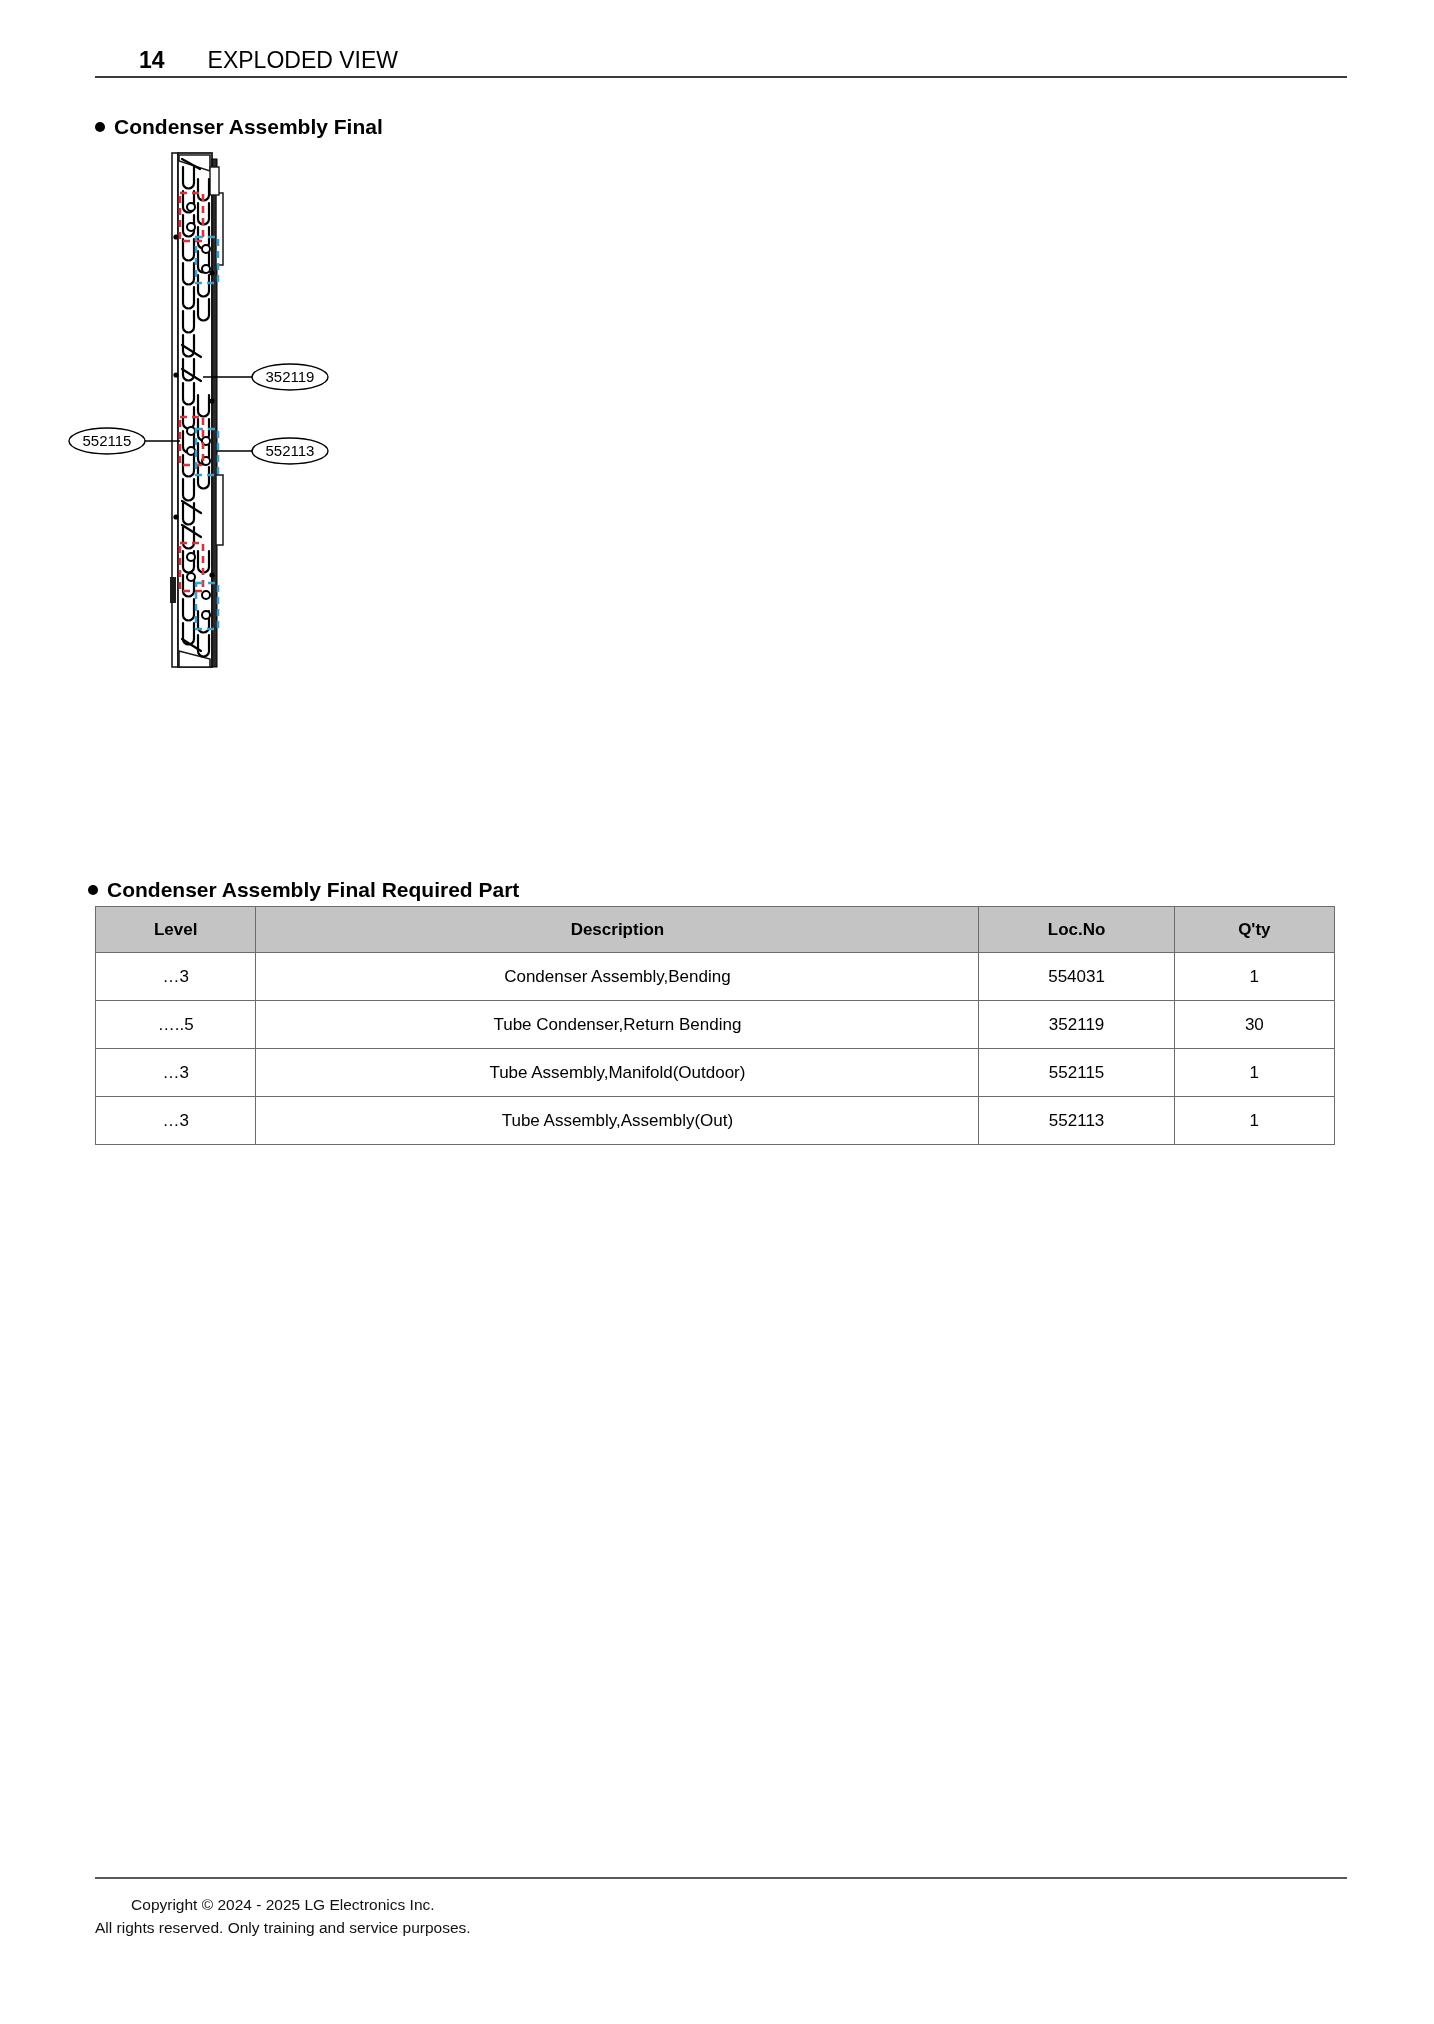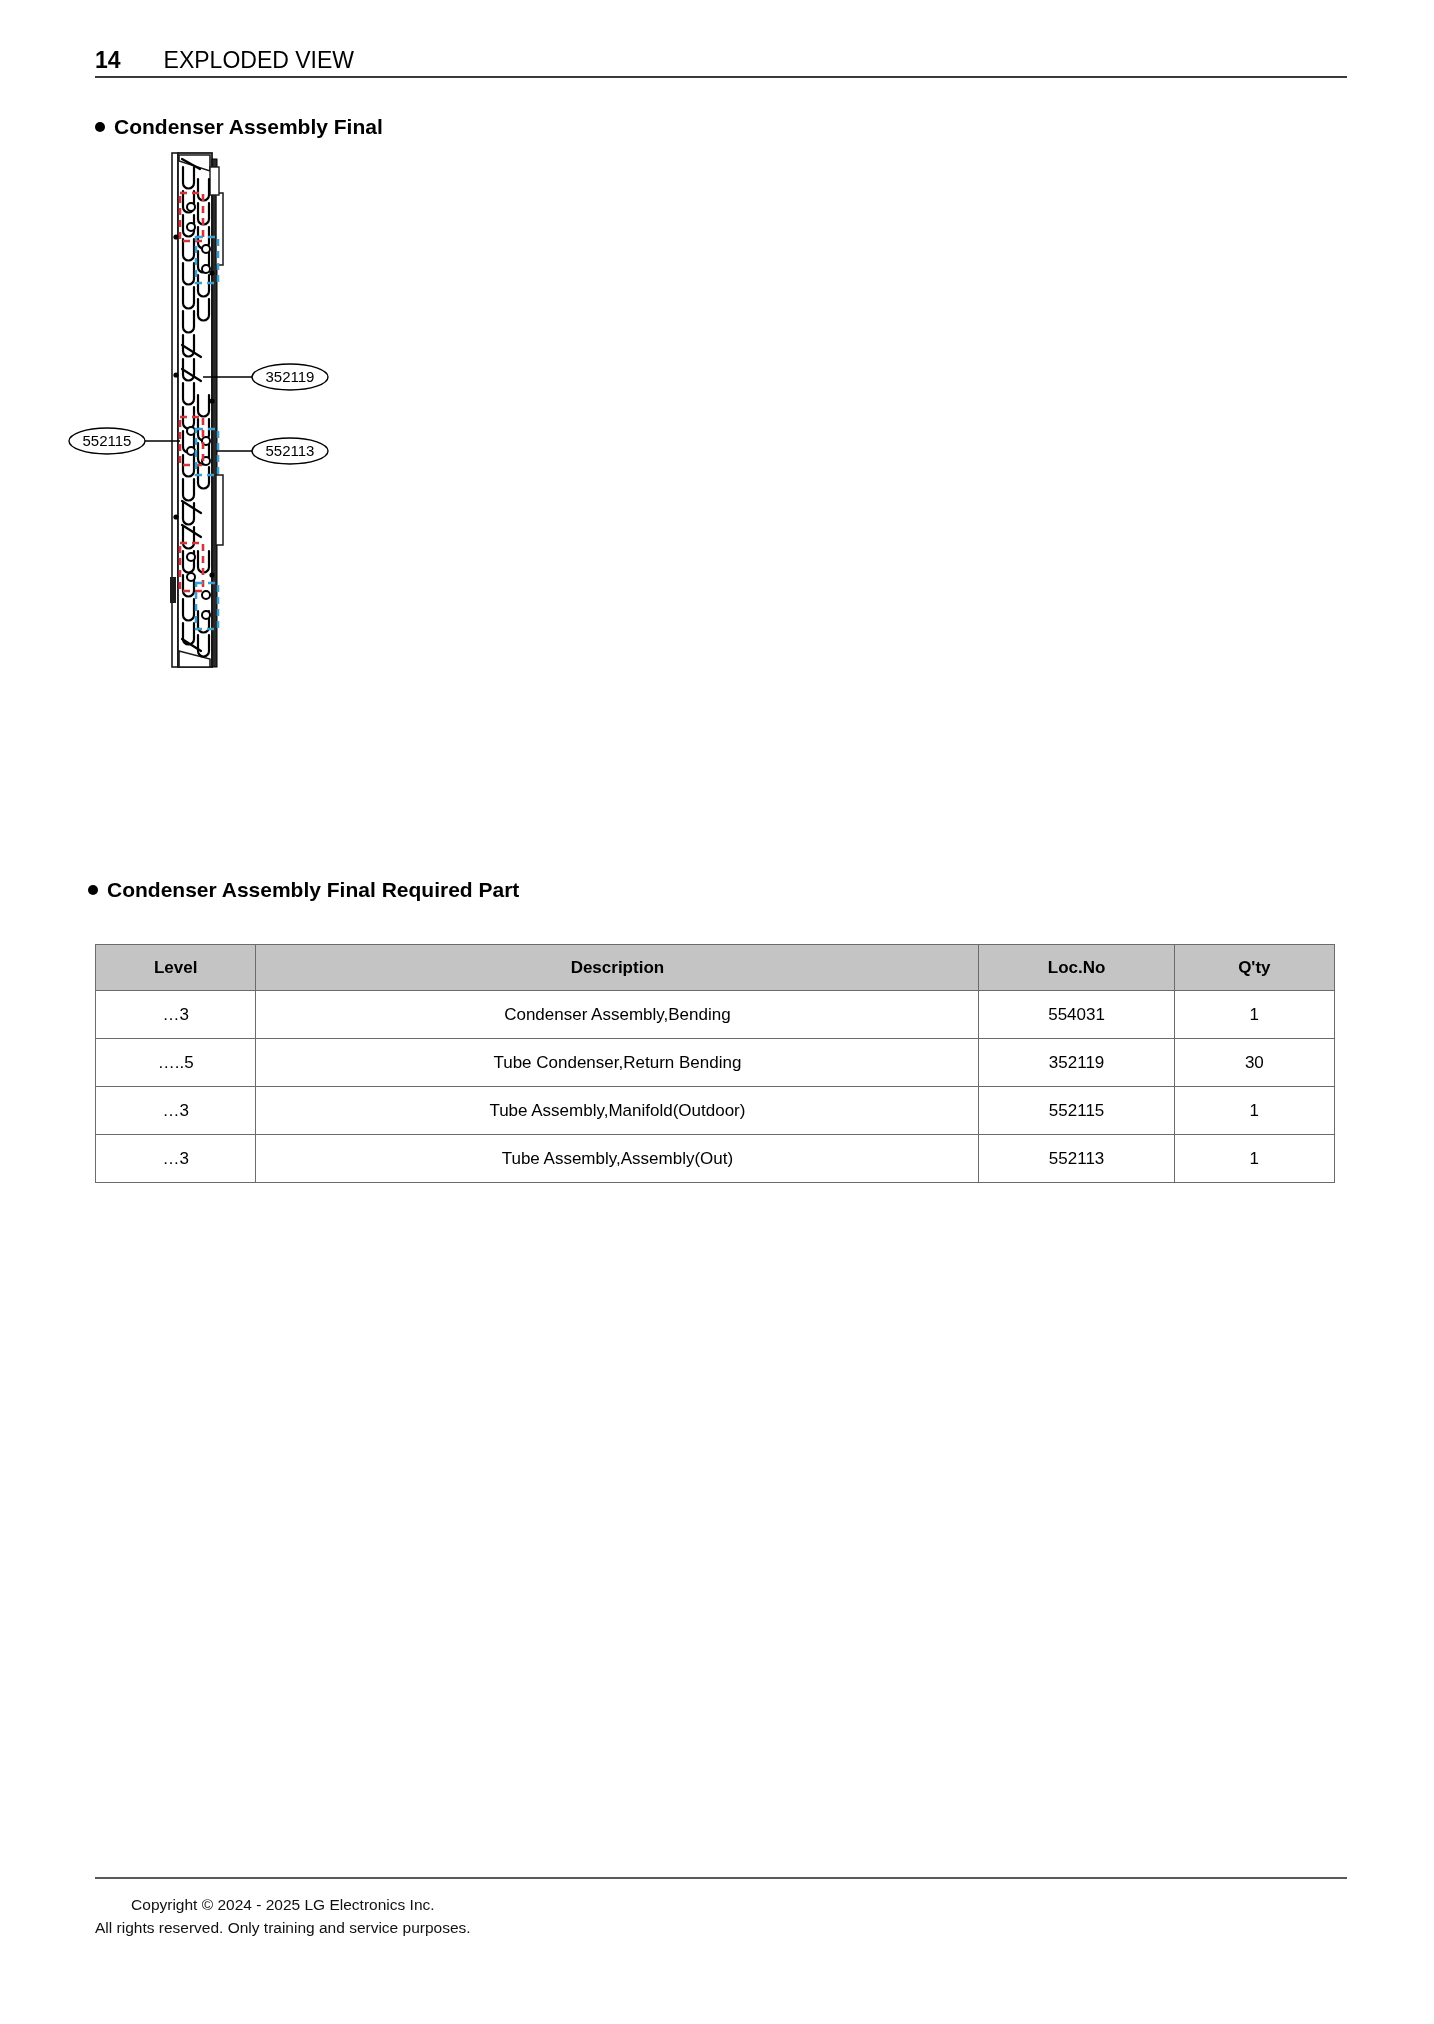--- a/index.html
+++ b/index.html
@@ -24,20 +24,21 @@
     width: 1252px;
     height: 42px;
     display: flex;
     align-items: flex-end;
   }
   .page-number {
     font-size: 23px;
     font-weight: bold;
     letter-spacing: 0px;
     line-height: 1;
+    margin-left: 44px;
   }
   .page-header-title {
     font-size: 23px;
     font-weight: normal;
     margin-left: 43px;
     line-height: 1;
   }
   .header-rule {
     position: absolute;
     left: 95px;
@@ -79,21 +80,21 @@
   .diagram-svg {
     display: block;
     width: 420px;
     height: 530px;
   }
 
   
   .parts-table {
     position: absolute;
     left: 95px;
-    top: 944px;
+    top: 906px;
     width: 1240px;
     border-collapse: collapse;
     font-size: 17px;
   }
   .parts-table th,
   .parts-table td {
     border: 1px solid #6b6b6b;
     text-align: center;
     vertical-align: middle;
     font-weight: normal;

